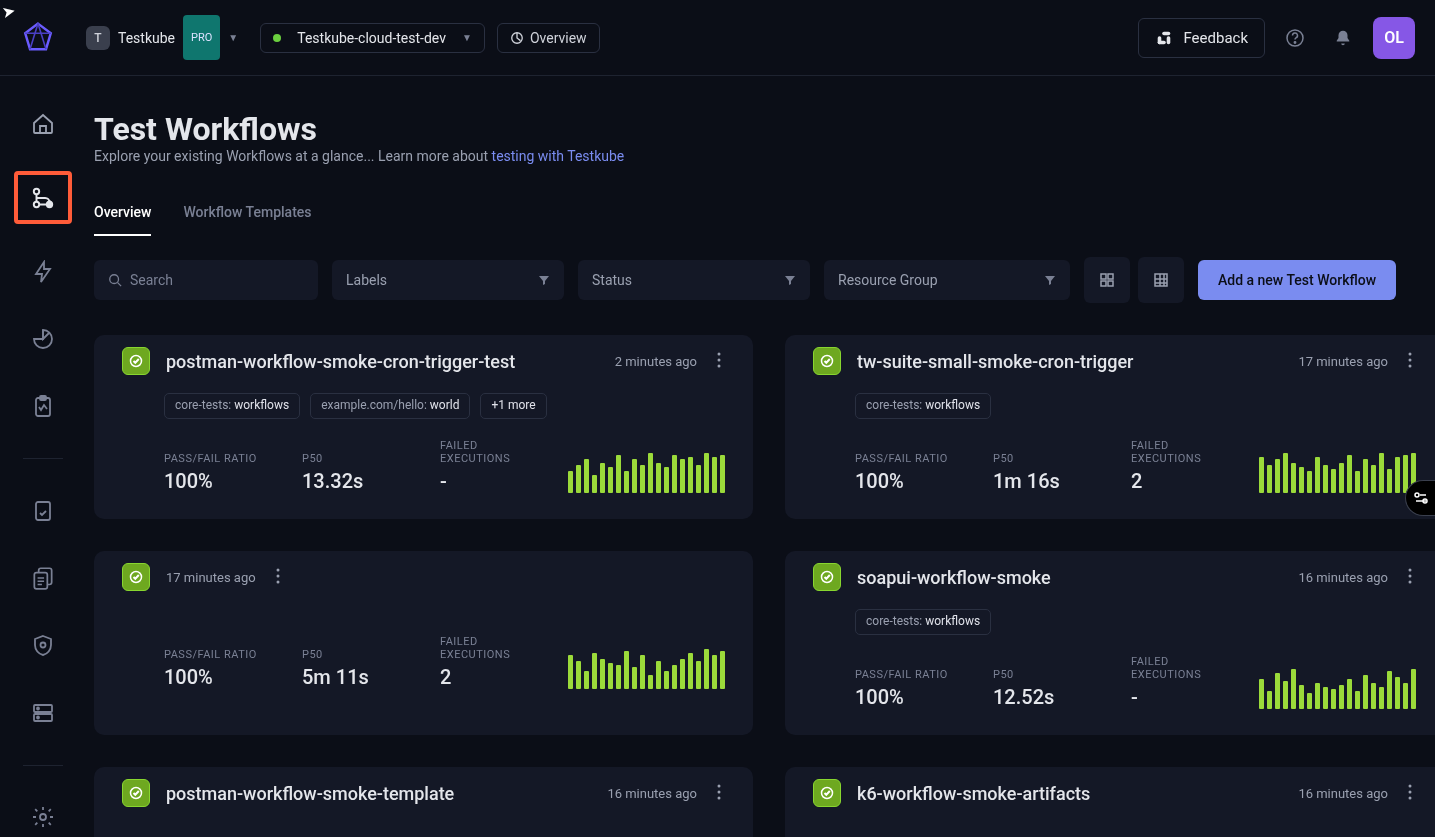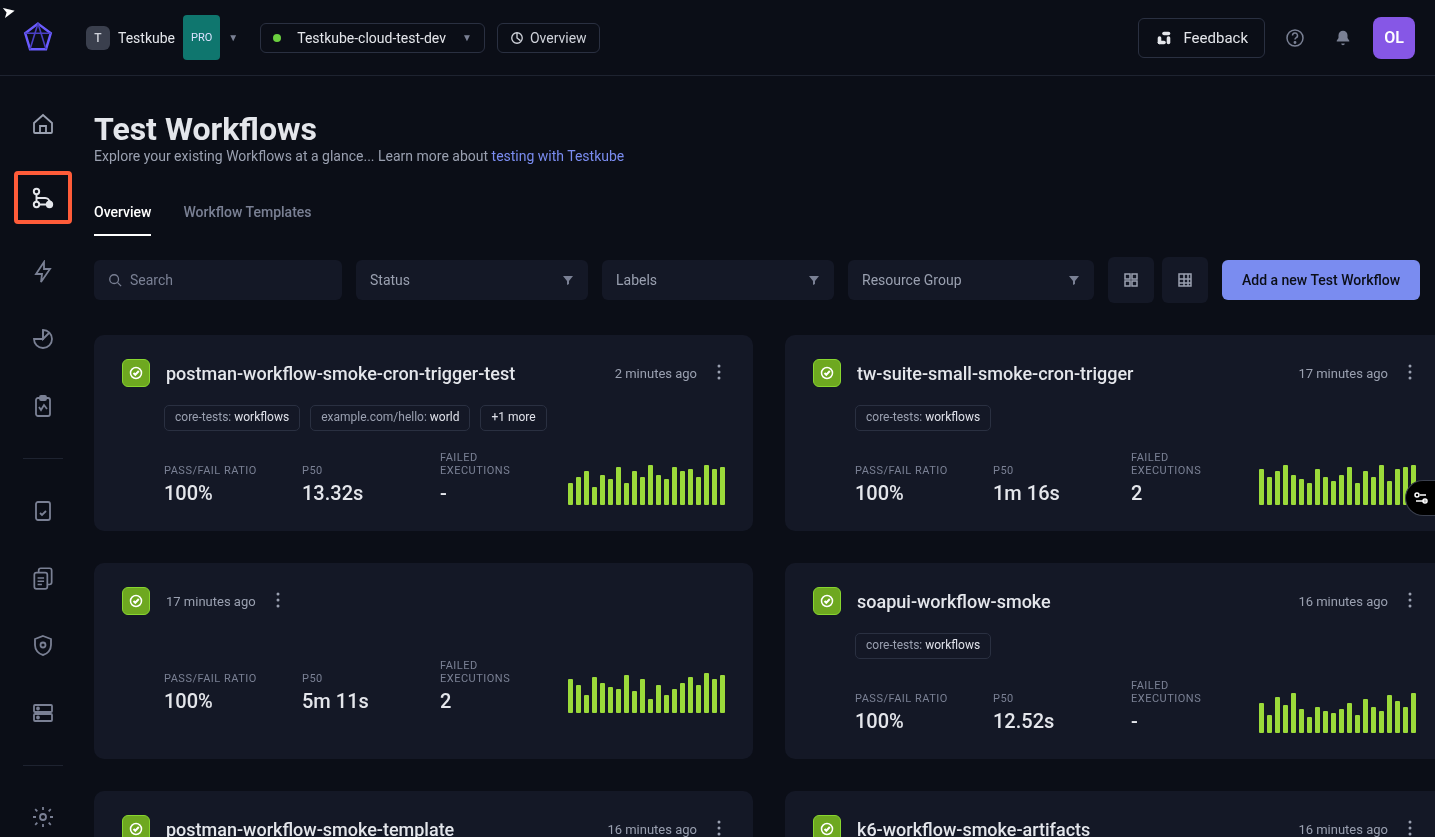--- a/index.html
+++ b/index.html
@@ -80,41 +80,41 @@
 .page-subtitle { color: #9aa0b0; font-size: 14px; margin-bottom: 40px; }
 .page-subtitle a { color: #7a8cf0; text-decoration: none; }
 
 .tabs { display: flex; gap: 32px; border-bottom: 1px solid transparent; margin-bottom: 20px; }
 .tab { padding-bottom: 14px; color: #7a8094; font-weight: 500; cursor: pointer; }
 .tab.active { color: #fff; border-bottom: 2px solid #fff; }
 
 .filterbar { display: flex; gap: 14px; align-items: center; margin-bottom: 32px; }
 .search-input {
   background: #141826; border: none; border-radius: 6px;
-  padding: 12px 14px; color: #cfd2da; width: 248px;
+  padding: 12px 14px; color: #cfd2da; width: 224px;
   display: flex; align-items: center; gap: 8px; font-size: 14px;
 }
 .filter-pill {
   background: #141826; border-radius: 6px;
   padding: 12px 14px; color: #9aa0b0; display: flex;
   align-items: center; justify-content: space-between;
   min-width: 232px; font-size: 14px;
 }
 .filter-pill.wide { min-width: 246px; }
 .view-toggle { display: flex; gap: 8px; }
 .view-btn { width: 46px; height: 46px; background: #141826; border-radius: 6px; display: flex; align-items: center; justify-content: center; color: #9aa0b0; }
 .add-btn { background: #7a8cf0; color: #0b0e17; font-weight: 500; padding: 12px 20px; border-radius: 6px; font-size: 14px; }
 
 .cards-grid {
   display: grid; grid-template-columns: 1fr 1fr; gap: 32px;
   padding-right: 16px;
 }
 .card {
   background: #141826; border-radius: 10px;
-  padding: 24px 28px 26px;
+  padding: 12px 28px 26px;
 }
 .card-head { display: flex; align-items: center; gap: 16px; margin-bottom: 18px; }
 .status-icon {
   width: 28px; height: 28px; background: #6ea820; border: 1px solid #88d62f; border-radius: 6px;
   display: flex; align-items: center; justify-content: center;
   flex-shrink: 0;
 }
 .card-title { font-size: 18px; font-weight: 500; color: #e4e6eb; flex: 1; }
 .card-time { color: #9aa0b0; font-size: 13px; }
 .more-icon { color: #9aa0b0; padding: 0 4px; }
@@ -285,27 +285,27 @@
 
   <div class="filterbar">
     <div class="search-input">
       <svg width="14" height="14" viewBox="0 0 16 16" fill="none" stroke="#7a8094" stroke-width="1.5">
           <circle cx="7" cy="7" r="5"></circle>
           <path d="M11 11 l4 4"></path>
         </svg>
       <span style="color:#7a8094">Search</span>
     </div>
     <div class="filter-pill">
-      <span>Status</span>
+      <span>Labels</span>
       <svg width="12" height="12" viewBox="0 0 12 12" fill="#7a8094">
           <path d="M1 2h10l-4 5v3l-2 1V7z"></path>
         </svg>
     </div>
     <div class="filter-pill">
-      <span>Labels</span>
+      <span>Status</span>
       <svg width="12" height="12" viewBox="0 0 12 12" fill="#7a8094">
           <path d="M1 2h10l-4 5v3l-2 1V7z"></path>
         </svg>
     </div>
     <div class="filter-pill wide">
       <span>Resource Group</span>
       <svg width="12" height="12" viewBox="0 0 12 12" fill="#7a8094">
           <path d="M1 2h10l-4 5v3l-2 1V7z"></path>
         </svg>
     </div>

